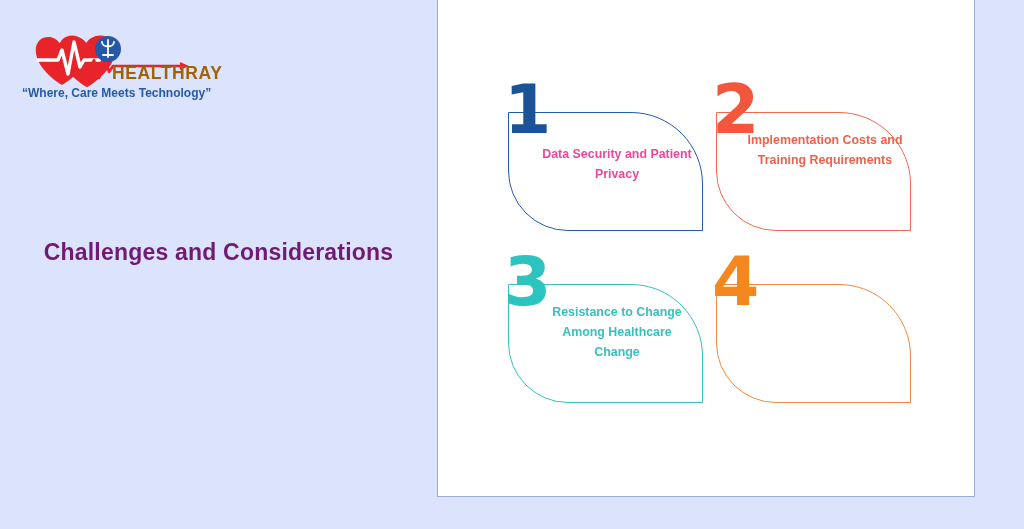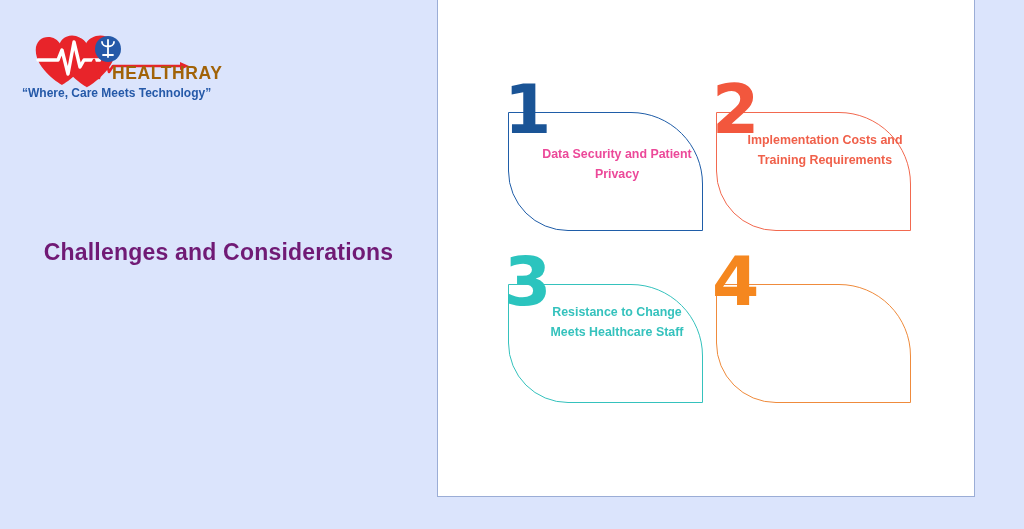--- a/index.html
+++ b/index.html
@@ -168,21 +168,21 @@
 
     <div class="card card-2">
       <div class="card-shape" style="color:#f2694f"></div>
       <div class="card-number" style="color:#f2573d">2</div>
       <div class="card-text three-line" style="color:#f0604a">Implementation Costs and Training Requirements</div>
     </div>
 
     <div class="card card-3">
       <div class="card-shape" style="color:#35c2bd"></div>
       <div class="card-number" style="color:#2bc4be">3</div>
-      <div class="card-text three-line" style="color:#35c2bd">Resistance to Change Meets Healthcare Staff</div>
+      <div class="card-text three-line" style="color:#35c2bd">Resistance to Change Among Healthcare Change</div>
     </div>
 
     <div class="card card-4">
       <div class="card-shape" style="color:#ef8b3c"></div>
       <div class="card-number" style="color:#f5871f">4</div>
     </div>
 
   </div>
 </div>
 

